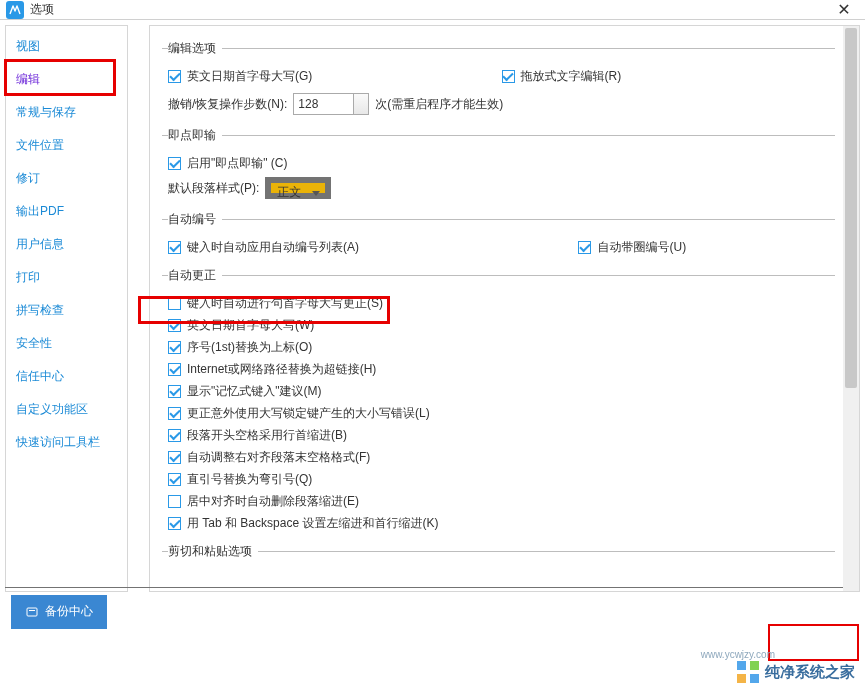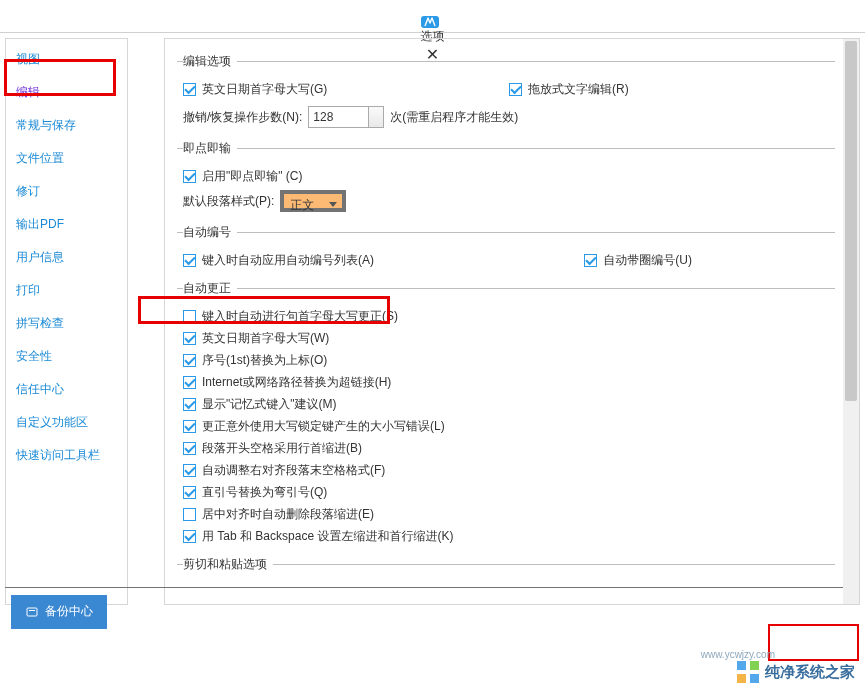--- a/index.html
+++ b/index.html
@@ -1,41 +1,41 @@
 <!DOCTYPE html>
 <html><head>
 <meta charset="utf-8">
 <style>
   * { box-sizing: border-box; margin: 0; padding: 0; }
   body { font-family: "Microsoft YaHei", sans-serif; font-size: 12px; color: #333; background: #fff; width: 865px; height: 687px; overflow: hidden; position: relative; }
-  .titlebar { height: 20px; display: flex; align-items: center; padding: 16px 6px; border-bottom: 1px solid #d0d0d0; flex-direction: column; }
+  .titlebar { height: 20px; display: flex; align-items: center; padding: 0 6px; border-bottom: 1px solid #d0d0d0; }
   .title-icon { width: 18px; height: 18px; background: #2a99e7; border-radius: 3px; display: flex; align-items: center; justify-content: center; margin-right: 6px; }
   .title-icon svg { width: 12px; height: 12px; }
   .title-text { flex: 1; }
   .close-btn { width: 30px; height: 26px; display: flex; align-items: center; justify-content: center; font-size: 16px; cursor: pointer; }
-  .main { display: flex; height: 577px; padding: 5px; gap: 36px; }
+  .main { display: flex; height: 577px; padding: 5px; }
   .sidebar { width: 123px; border: 1px solid #d6d6d6; display: flex; flex-direction: column; padding: 4px 0; }
   .sidebar-item { padding: 8px 10px; color: #1b8ad6; cursor: pointer; position: relative; }
   .sidebar-item.active { color: #6d28d9; }
   .hl-sidebar { position: absolute; left: 4px; top: 59px; width: 112px; height: 37px; border: 3px solid #e60000; pointer-events: none; }
-  .content-wrap { flex: 1; display: flex; position: relative; margin-left: 0; border: 1px solid #d6d6d6; }
+  .content-wrap { flex: 1; display: flex; position: relative; margin-left: 21px; border: 1px solid #d6d6d6; }
   .content { flex: 1; padding: 10px 8px 10px 12px; overflow: hidden; }
   .scrollbar { width: 16px; background: #f0f0f0; position: relative; }
   .scroll-thumb { position: absolute; top: 2px; left: 2px; width: 12px; height: 360px; background: #c8c8c8; border-radius: 2px; }
   fieldset { border: none; border-top: 1px solid #bdbdbd; margin: 4px 0 6px 0; padding: 8px 0 0 6px; }
   legend { padding: 0 6px 0 0; color: #333; }
   .row { display: flex; align-items: center; margin: 3px 0 6px 0; }
   .chk { display: flex; align-items: center; margin: 3px 0 5px 0; }
   .chk-box { width: 13px; height: 13px; border: 1px solid #2a99e7; margin-right: 6px; display: flex; align-items: center; justify-content: center; flex-shrink: 0; }
   .chk-box.checked::after { content: ""; width: 8px; height: 4px; border-left: 2px solid #2a99e7; border-bottom: 2px solid #2a99e7; transform: rotate(-45deg) translate(1px,-1px); }
   .two-col { display: flex; }
   .col { flex: 1; }
   .num-input { width: 76px; height: 22px; border: 1px solid #aaa; padding: 0 18px 0 4px; position: relative; display: inline-flex; align-items: center; margin: 0 6px; }
   .num-input::after { content: ""; position: absolute; right: 0; top: 0; bottom: 0; width: 14px; border-left: 1px solid #aaa; background: linear-gradient(#fafafa,#e8e8e8); }
-  .select { height: 22px; border: 4px solid #737373; padding: 8px 20px 0 6px; display: inline-flex; align-items: center; margin-left: 6px; position: relative; min-width: 66px; background: #fdba74; }
+  .select { height: 22px; border: 6px solid #737373; padding: 8px 20px 0 6px; display: inline-flex; align-items: center; margin-left: 6px; position: relative; min-width: 66px; background: #eab308; }
   .select::after { content: ""; position: absolute; right: 5px; top: 8px; border-left: 4px solid transparent; border-right: 4px solid transparent; border-top: 5px solid #555; }
   .hl-opt { position: absolute; border: 3px solid #e60000; pointer-events: none; left: 138px; top: 296px; width: 252px; height: 28px; }
   .footer { position: absolute; left: 5px; right: 22px; bottom: 52px; height: 48px; border-top: 1px solid #737373; display: flex; align-items: center; }
   .backup-btn { height: 34px; background: #3a87d2; color: #fff; display: flex; align-items: center; padding: 0 14px; margin-left: 6px; cursor: pointer; }
   .backup-btn .ic { margin-right: 6px; display: inline-flex; }
   .hl-bottom { position: absolute; right: 6px; bottom: 26px; width: 91px; height: 37px; border: 2px solid #e60000; pointer-events: none; }
   .watermark { position: absolute; right: 10px; bottom: 4px; display: flex; align-items: center; gap: 6px; opacity: 0.95; }
   .wm-logo { width: 22px; height: 22px; position: relative; }
   .wm-logo span { position: absolute; width: 9px; height: 9px; }
   .wm-logo .a { left:0; top:0; background:#4aa3ea; } .wm-logo .b { right:0; top:0; background:#7bd04a; }

